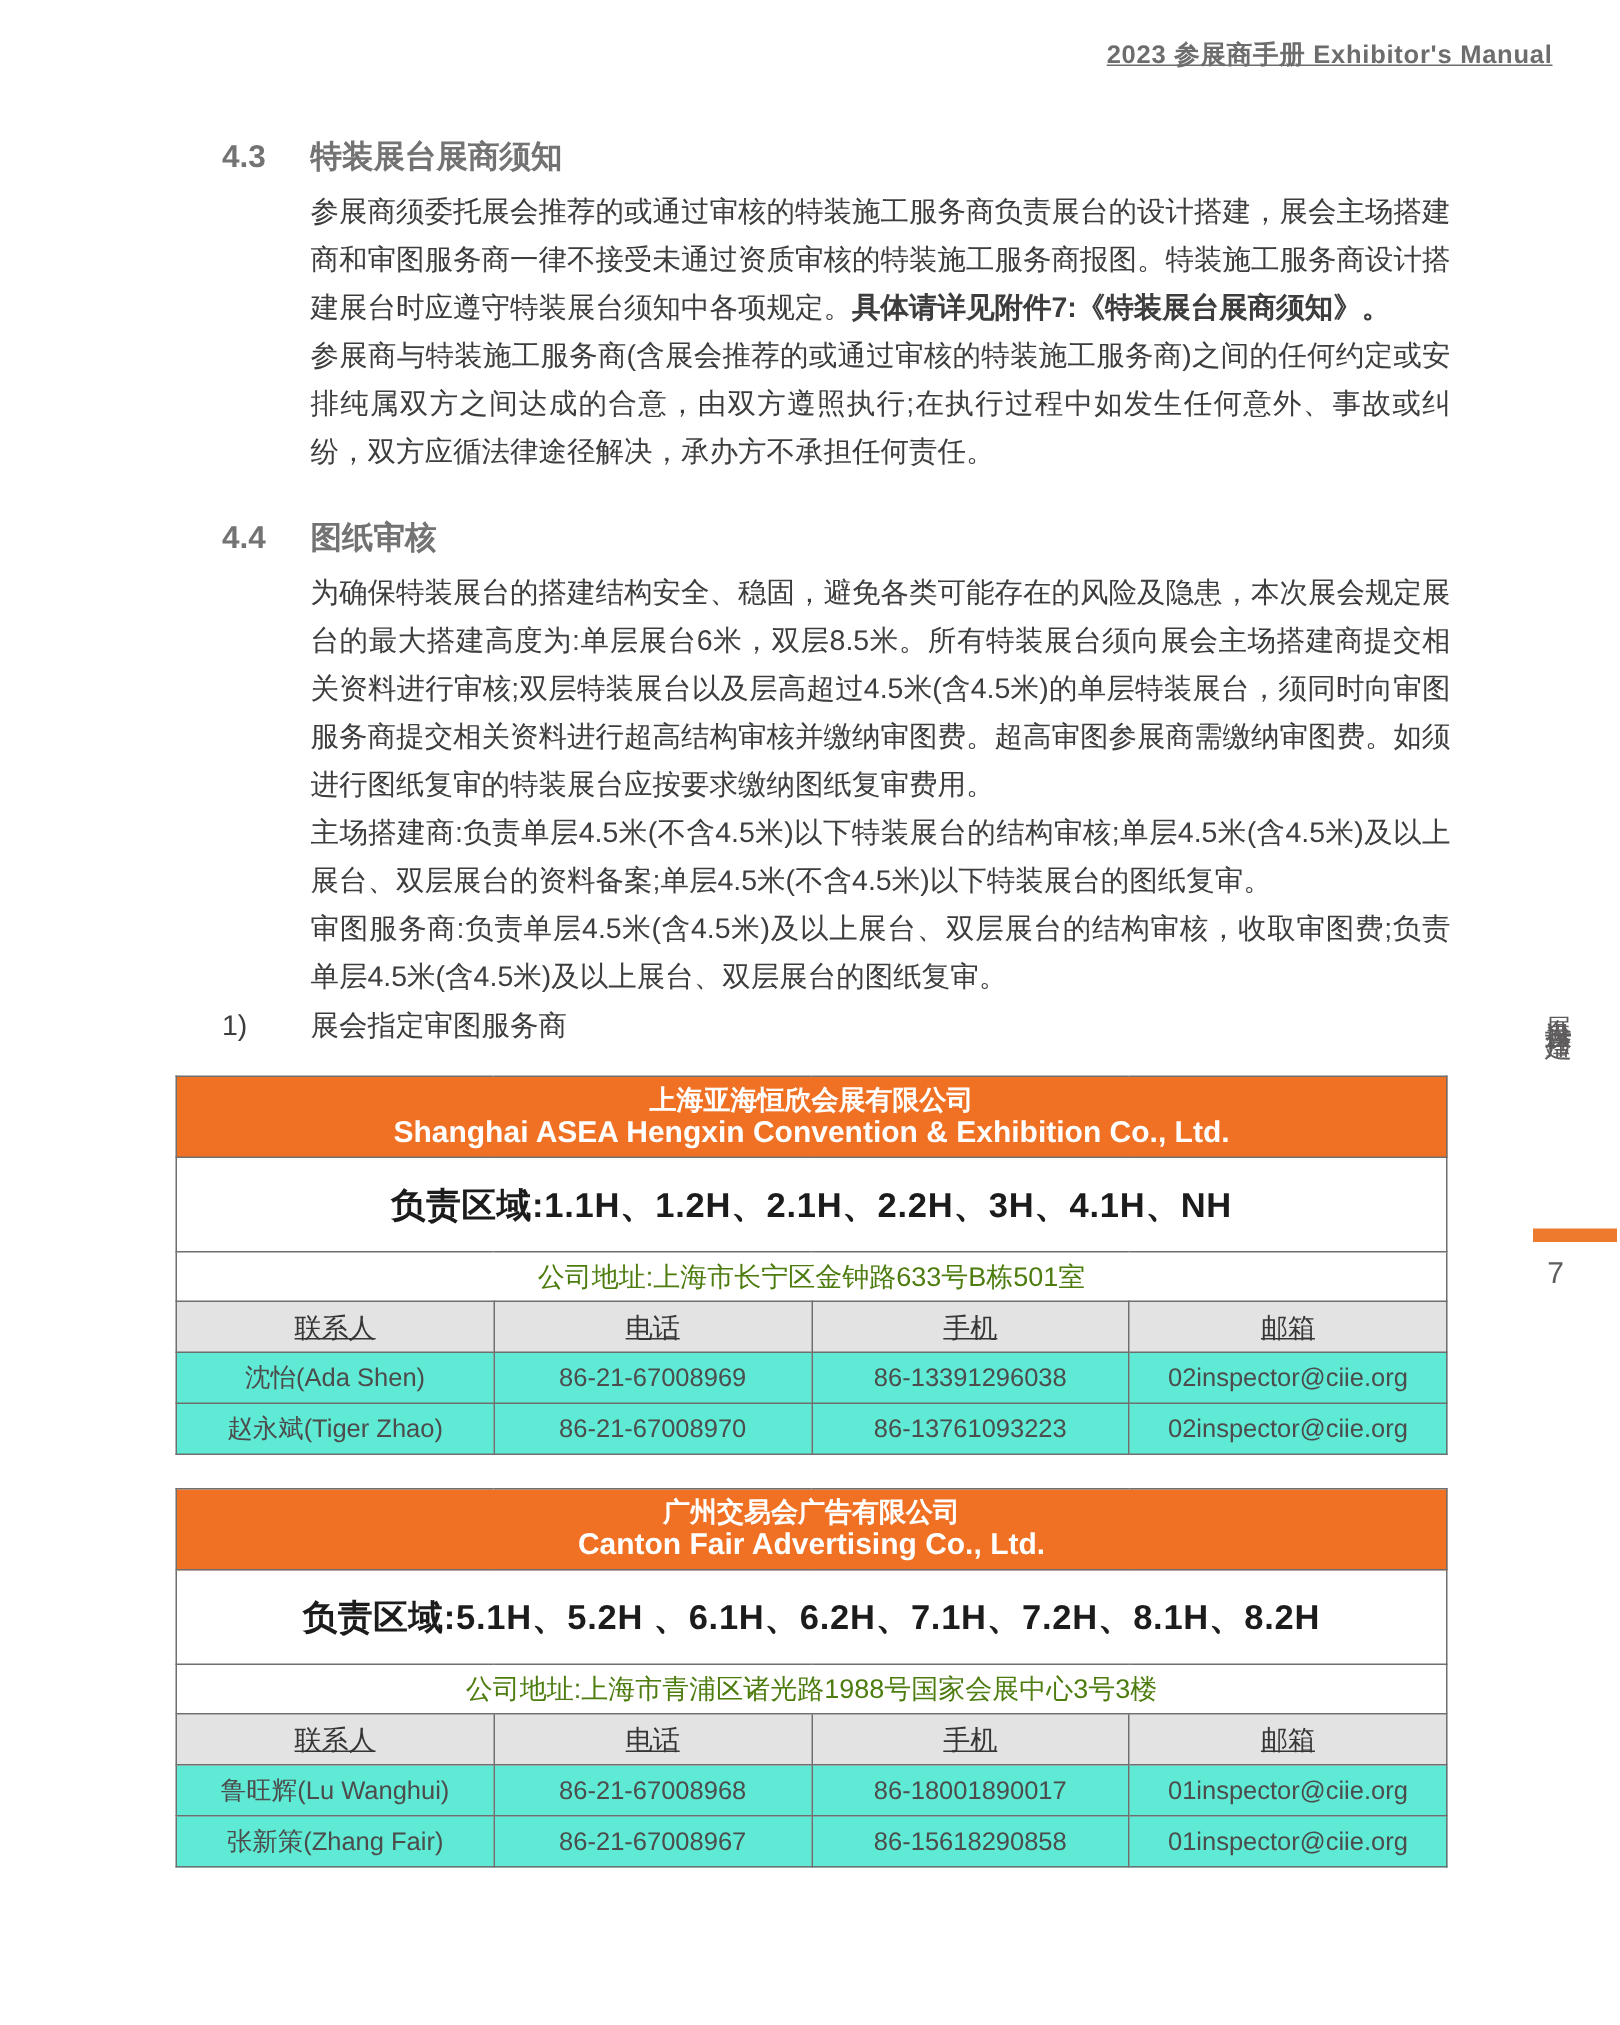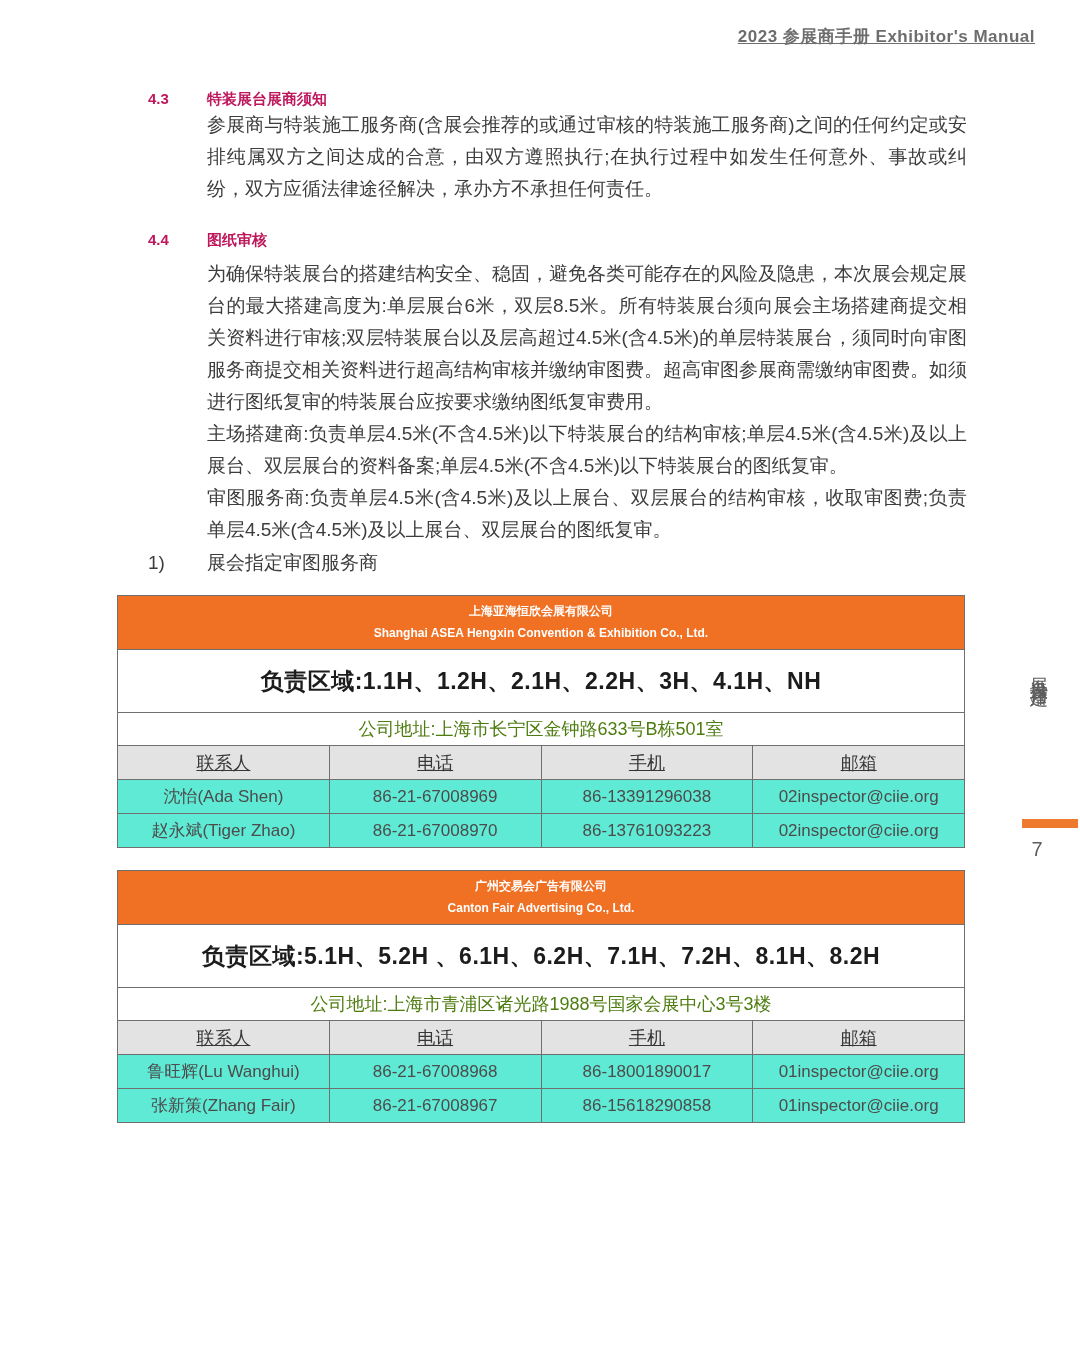--- a/index.html
+++ b/index.html
@@ -30,23 +30,23 @@
     position: absolute;
     left: 117px;
     top: 90px;
     width: 848px;
     color: #3d3d3d;
   }
   .sec-head {
     margin-left: 31px;
     display: flex;
     align-items: baseline;
-    font-size: 15px;
-    font-weight: bold;
-    color: #be185d;
+    font-size: 21px;
+    font-weight: bold;
+    color: #737373;
   }
   .sec-num { display: inline-block; width: 59px; }
   .body-p {
     margin-left: 90px;
     width: 760px;
     font-size: 19px;
     line-height: 32px;
     text-align: justify;
     color: #3d3d3d;
   }
@@ -76,27 +76,27 @@
   }
   td.band {
     background: #f07024;
     border-top: 3px solid #a0561f;
     text-align: center;
     padding: 4px 0 5px 0;
   }
   .band .cn {
     color: #ffffff;
     font-weight: bold;
-    font-size: 12px;
+    font-size: 18px;
     line-height: 23px;
   }
   .band .en {
     color: #ffffff;
     font-weight: bold;
-    font-size: 12px;
+    font-size: 20px;
     line-height: 21px;
   }
   td.zone {
     height: 63px;
     text-align: center;
     vertical-align: middle;
     font-size: 23px;
     font-weight: bold;
     color: #1c1c1c;
     letter-spacing: 0.5px;
@@ -168,20 +168,21 @@
 
   <div class="page-header">2023 参展商手册 Exhibitor's Manual</div>
 
   <div class="main">
 
     <div class="sec43">
       <div class="sec-head">
         <span class="sec-num">4.3</span>
         <span class="sec-title">特装展台展商须知</span>
       </div>
+      <p class="body-p first"><span>参展商须委托展会推荐的或通过审核的特装施工服务商负责展台的设计搭建，展会主场搭建商和审图服务商一律不接受未通过资质审核的特装施工服务商报图。特装施工服务商设计搭建展台时应遵守特装展台须知中各项规定。</span><b>具体请详见附件7:《特装展台展商须知》。</b></p>
       <p class="body-p">参展商与特装施工服务商(含展会推荐的或通过审核的特装施工服务商)之间的任何约定或安排纯属双方之间达成的合意，由双方遵照执行;在执行过程中如发生任何意外、事故或纠纷，双方应循法律途径解决，承办方不承担任何责任。</p>
     </div>
 
     <div class="sec44">
       <div class="sec-head">
         <span class="sec-num">4.4</span>
         <span class="sec-title">图纸审核</span>
       </div>
       <p class="body-p first">为确保特装展台的搭建结构安全、稳固，避免各类可能存在的风险及隐患，本次展会规定展台的最大搭建高度为:单层展台6米，双层8.5米。所有特装展台须向展会主场搭建商提交相关资料进行审核;双层特装展台以及层高超过4.5米(含4.5米)的单层特装展台，须同时向审图服务商提交相关资料进行超高结构审核并缴纳审图费。超高审图参展商需缴纳审图费。如须进行图纸复审的特装展台应按要求缴纳图纸复审费用。</p>
       <p class="body-p">主场搭建商:负责单层4.5米(不含4.5米)以下特装展台的结构审核;单层4.5米(含4.5米)及以上展台、双层展台的资料备案;单层4.5米(不含4.5米)以下特装展台的图纸复审。</p>

